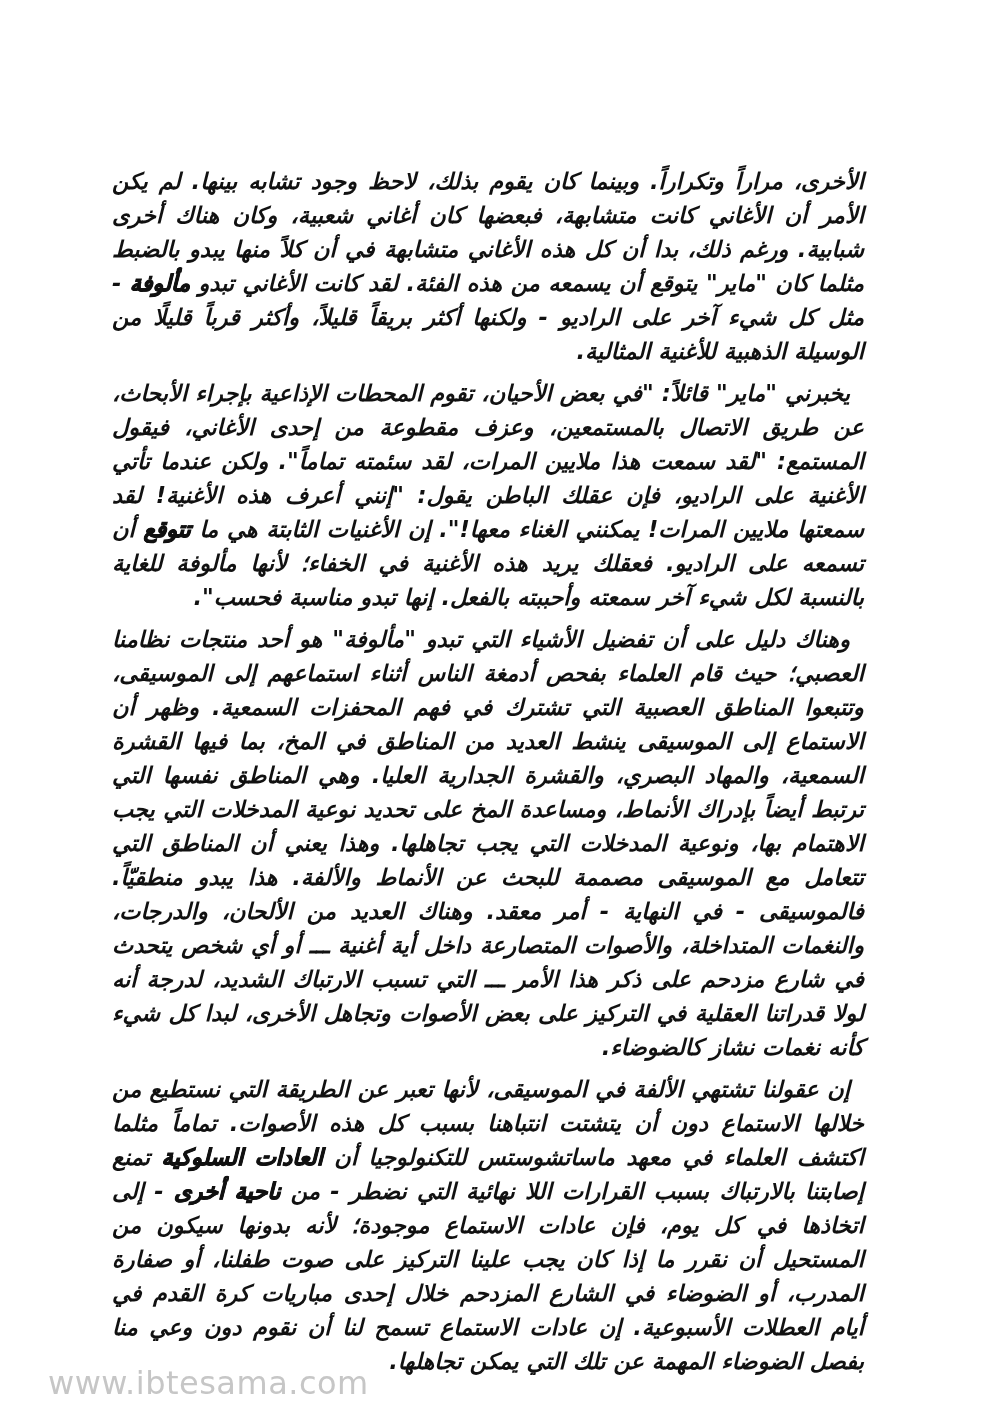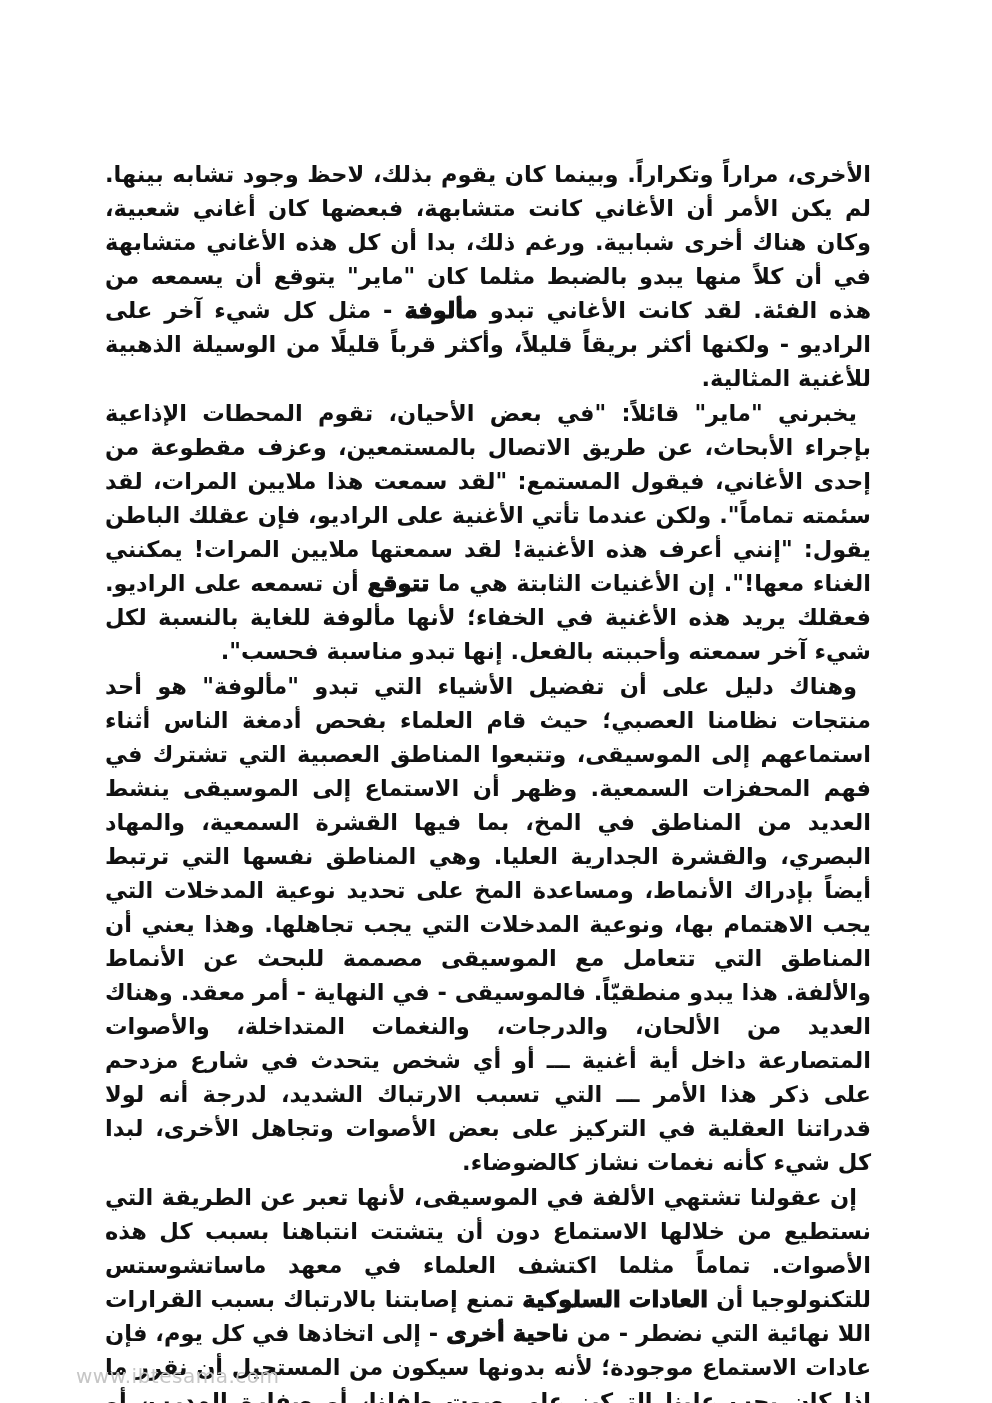--- a/index.html
+++ b/index.html
@@ -18,38 +18,37 @@
     direction: rtl;
     unicode-bidi: embed;
     text-align: justify;
     font-family: "DejaVu Sans", sans-serif;
     font-weight: bold;
     font-size: 22.5px;
     line-height: 34px;
     color: #111111;
     letter-spacing: 0;
   }
-  .doc p { margin: 1px; padding: 0; }
+  .doc p { margin: 8px; padding: 0; font-style: italic; }
   .doc p.indent { text-indent: 14px; }
   .xb {
     font-weight: bold;
     -webkit-text-stroke: 0.9px currentColor;
     text-shadow: 0 0 0.5px currentColor;
   }
   .watermark {
     position: absolute;
     left: 48px;
     top: 1364px;
     font-family: "DejaVu Sans", sans-serif;
     font-weight: normal;
-    font-size: 20px;
+    font-size: 32px;
     letter-spacing: 0.5px;
     color: #c6c6c6;
     direction: ltr;
-    margin-left: 28px;
   }
 </style>
 </head>
 <body>
 
 <div class="page">
   <div class="doc" style="color: rgb(17, 17, 17);">
       <p class=""><span>الأخرى، مراراً وتكراراً. وبينما كان يقوم بذلك، لاحظ وجود تشابه بينها. لم يكن الأمر أن الأغاني كانت متشابهة، فبعضها كان أغاني شعبية، وكان هناك أخرى شبابية. ورغم ذلك، بدا أن كل هذه الأغاني متشابهة في أن كلاً منها يبدو بالضبط مثلما كان "ماير" يتوقع أن يسمعه من هذه الفئة. لقد كانت الأغاني تبدو </span><span class="xb">مألوفة</span><span> - مثل كل شيء آخر على الراديو - ولكنها أكثر بريقاً قليلاً، وأكثر قرباً قليلًا من الوسيلة الذهبية للأغنية المثالية.</span></p>
       <p class="indent"><span>يخبرني "ماير" قائلاً: "في بعض الأحيان، تقوم المحطات الإذاعية بإجراء الأبحاث، عن طريق الاتصال بالمستمعين، وعزف مقطوعة من إحدى الأغاني، فيقول المستمع: "لقد سمعت هذا ملايين المرات، لقد سئمته تماماً". ولكن عندما تأتي الأغنية على الراديو، فإن عقلك الباطن يقول: "إنني أعرف هذه الأغنية! لقد سمعتها ملايين المرات! يمكنني الغناء معها!". إن الأغنيات الثابتة هي ما </span><span class="xb">تتوقع</span><span> أن تسمعه على الراديو. فعقلك يريد هذه الأغنية في الخفاء؛ لأنها مألوفة للغاية بالنسبة لكل شيء آخر سمعته وأحببته بالفعل. إنها تبدو مناسبة فحسب".</span></p>
       <p class="indent"><span>وهناك دليل على أن تفضيل الأشياء التي تبدو "مألوفة" هو أحد منتجات نظامنا العصبي؛ حيث قام العلماء بفحص أدمغة الناس أثناء استماعهم إلى الموسيقى، وتتبعوا المناطق العصبية التي تشترك في فهم المحفزات السمعية. وظهر أن الاستماع إلى الموسيقى ينشط العديد من المناطق في المخ، بما فيها القشرة السمعية، والمهاد البصري، والقشرة الجدارية العليا. وهي المناطق نفسها التي ترتبط أيضاً بإدراك الأنماط، ومساعدة المخ على تحديد نوعية المدخلات التي يجب الاهتمام بها، ونوعية المدخلات التي يجب تجاهلها. وهذا يعني أن المناطق التي تتعامل مع الموسيقى مصممة للبحث عن الأنماط والألفة. هذا يبدو منطقيّاً. فالموسيقى - في النهاية - أمر معقد. وهناك العديد من الألحان، والدرجات، والنغمات المتداخلة، والأصوات المتصارعة داخل أية أغنية ـــ أو أي شخص يتحدث في شارع مزدحم على ذكر هذا الأمر ـــ التي تسبب الارتباك الشديد، لدرجة أنه لولا قدراتنا العقلية في التركيز على بعض الأصوات وتجاهل الأخرى، لبدا كل شيء كأنه نغمات نشاز كالضوضاء.</span></p>

